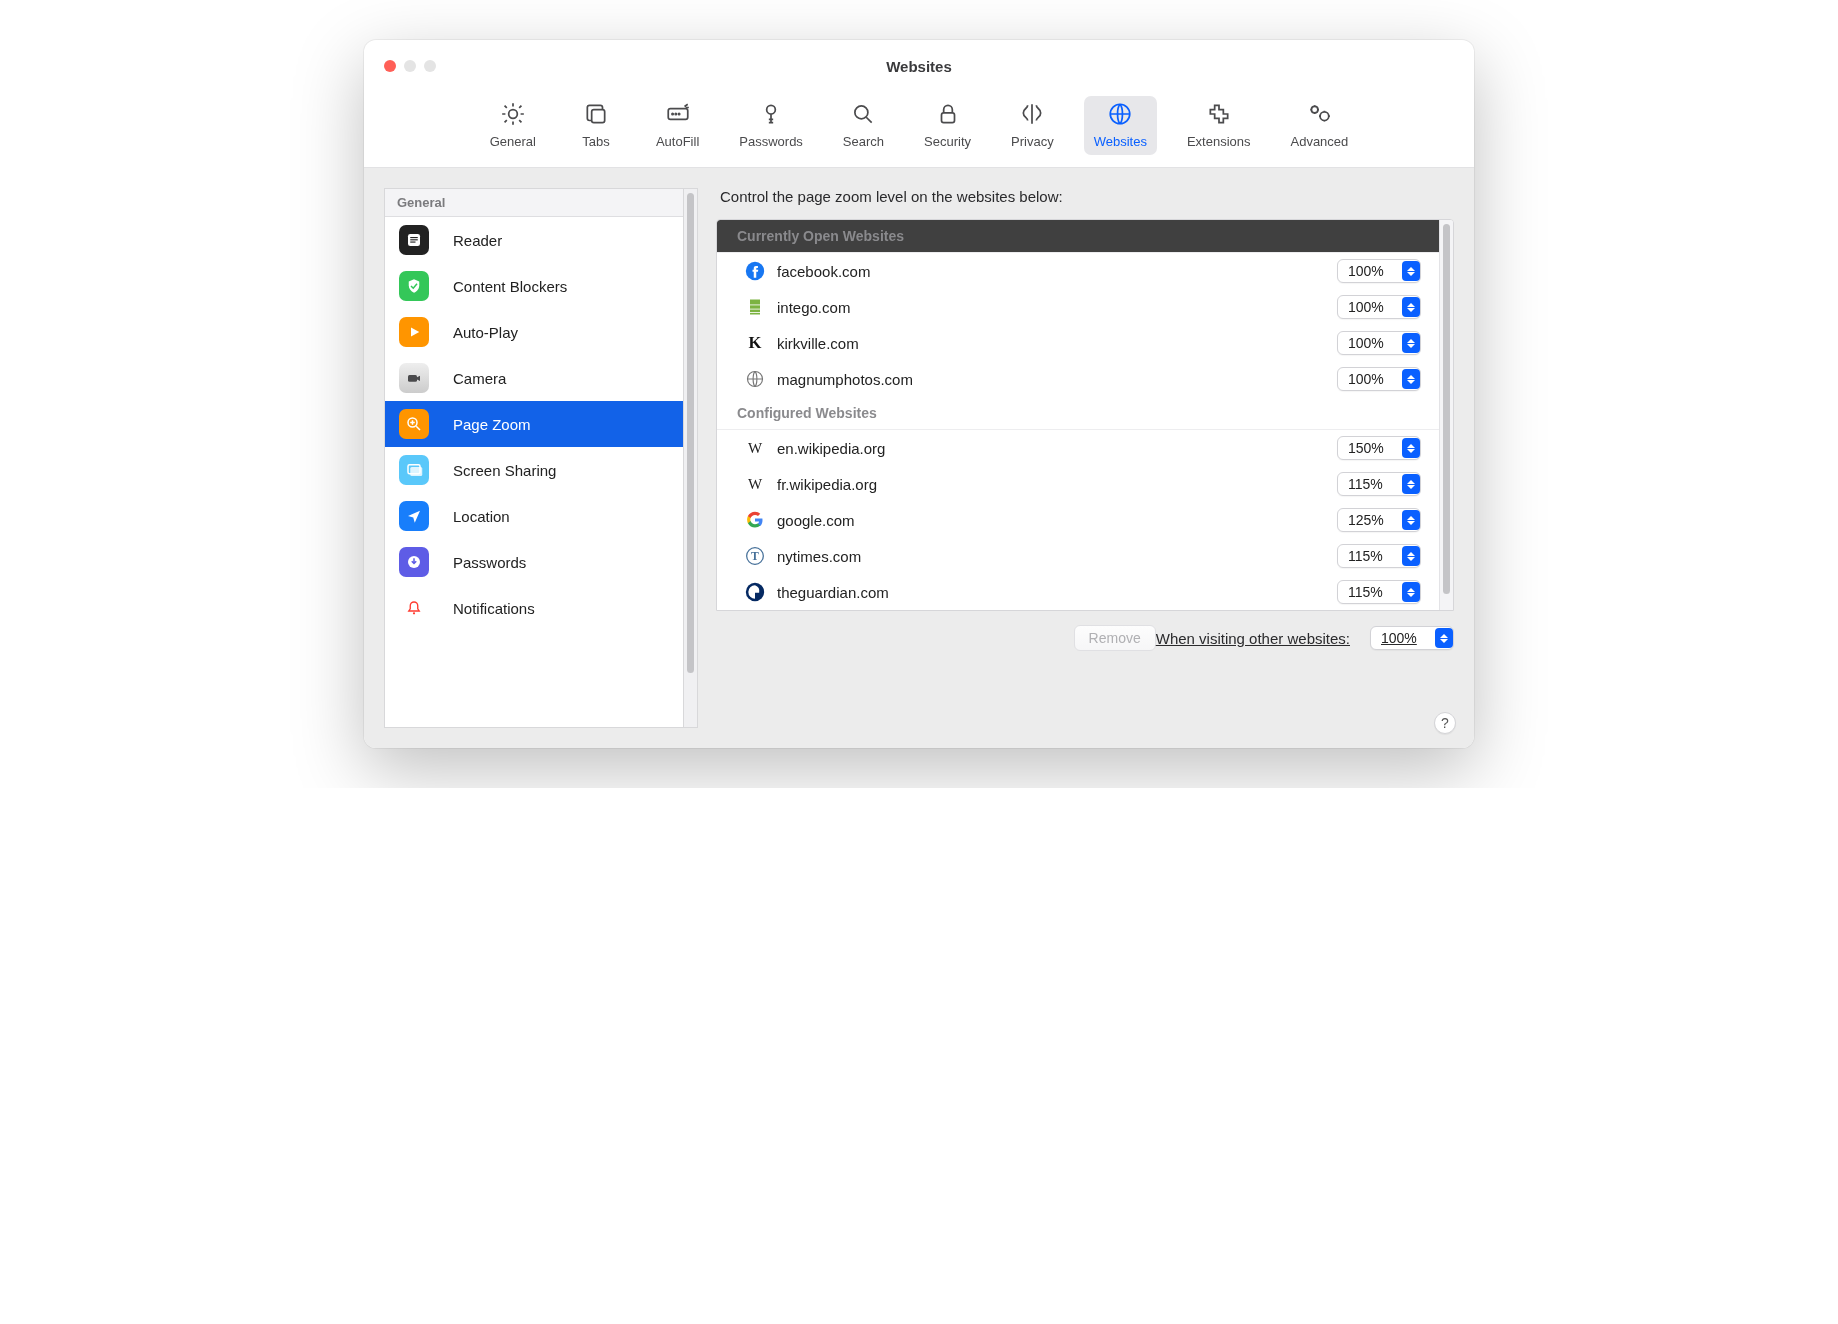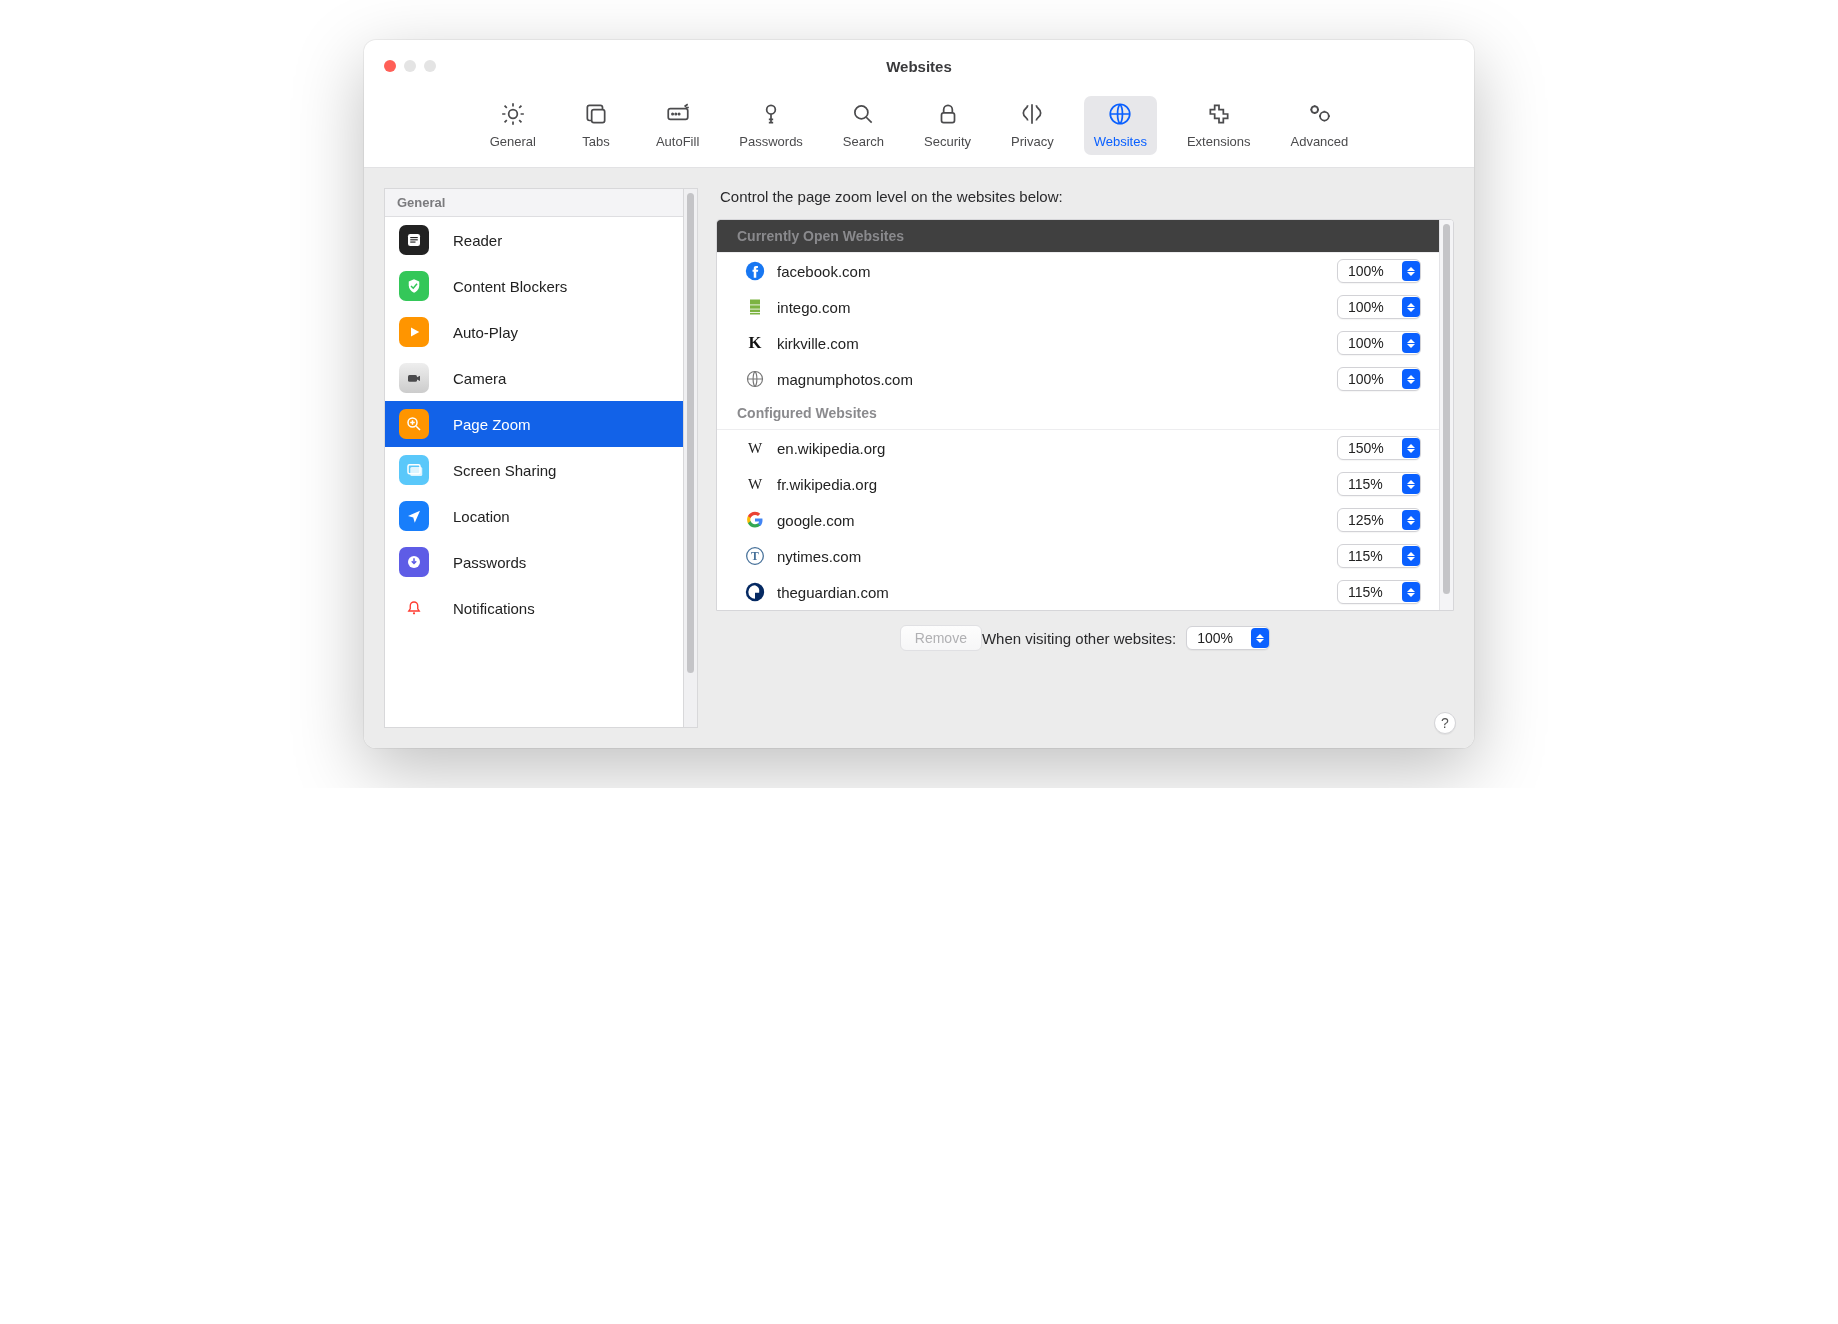--- a/index.html
+++ b/index.html
@@ -215,37 +215,38 @@
   }
   .table-scrollbar .thumb {
     position: absolute;
     top: 4px; left: 3px; right: 3px; height: 370px;
     background: #c4c4c7;
     border-radius: 4px;
   }
   .footer-row {
     display: flex;
     align-items: center;
-    justify-content: center;
+    justify-content: flex-end;
   }
   .remove-btn {
     padding: 4px 14px;
     font-size: 14px;
     border-radius: 6px;
     border: 1px solid #e0e0e3;
     background: linear-gradient(#fdfdfd,#f6f6f7);
     color: #b0b0b3;
     cursor: default;
   }
   .footer-right {
     display: flex;
     align-items: center;
-    gap: 10px;
+    gap: 20px;
     font-size: 15px;
     color: #2a2a2c;
+    text-decoration: underline;
   }
   .help-btn {
     position: absolute;
     right: 18px;
     bottom: 14px;
     width: 22px; height: 22px;
     border-radius: 50%;
     border: 1px solid #d4d4d7;
     background: #fff;
     display: flex; align-items: center; justify-content: center;

